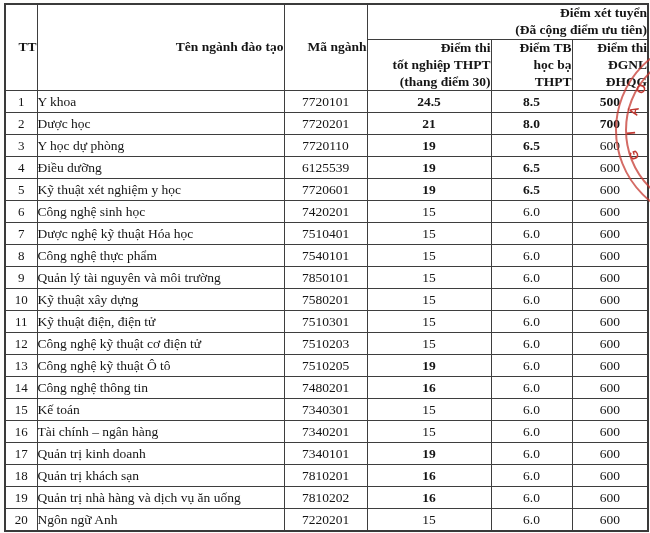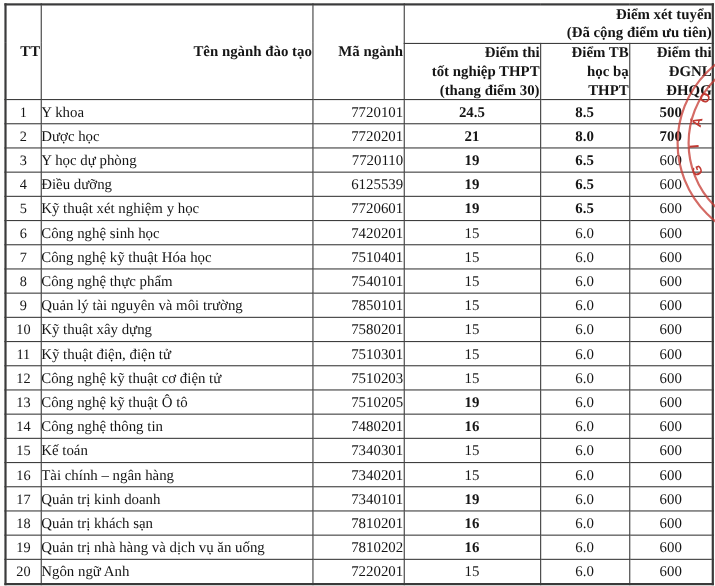--- a/index.html
+++ b/index.html
@@ -31,21 +31,21 @@
     text-align:right;
     vertical-align:middle;
     line-height:1.25;
   }
   .group-head{height:34px;}
   .sub-head{height:51px;}
   tbody tr{height:22px;}
   tbody td{font-size:13.5px;vertical-align:middle;}
   .c-tt{text-align:center;font-size:13px;}
   .c-name{text-align:left;padding-left:8px;}
-  .c-code{text-align:right;}
+  .c-code{text-align:center;}
   .c-score{text-align:center;font-family:Liberation Serif, serif;}
   .bold{font-weight:700;}
   
   .stamp{
     position:absolute;left:606px;top:54px;width:44px;height:150px;
     overflow:hidden;pointer-events:none;
   }
   .stamp .ring{
     position:absolute;border-radius:50%;
     border:2px solid rgba(198,57,50,0.75);
@@ -147,21 +147,21 @@
       <tr>
         <td class="c-tt">6</td>
         <td class="c-name">Công nghệ sinh học</td>
         <td class="c-code">7420201</td>
         <td class="c-score">15</td>
         <td class="c-score">6.0</td>
         <td class="c-score">600</td>
       </tr>
       <tr>
         <td class="c-tt">7</td>
-        <td class="c-name">Công nghệ kỹ thuật Hóa học</td>
+        <td class="c-name">Dược nghệ kỹ thuật Hóa học</td>
         <td class="c-code">7510401</td>
         <td class="c-score">15</td>
         <td class="c-score">6.0</td>
         <td class="c-score">600</td>
       </tr>
       <tr>
         <td class="c-tt">8</td>
         <td class="c-name">Công nghệ thực phẩm</td>
         <td class="c-code">7540101</td>
         <td class="c-score">15</td>

